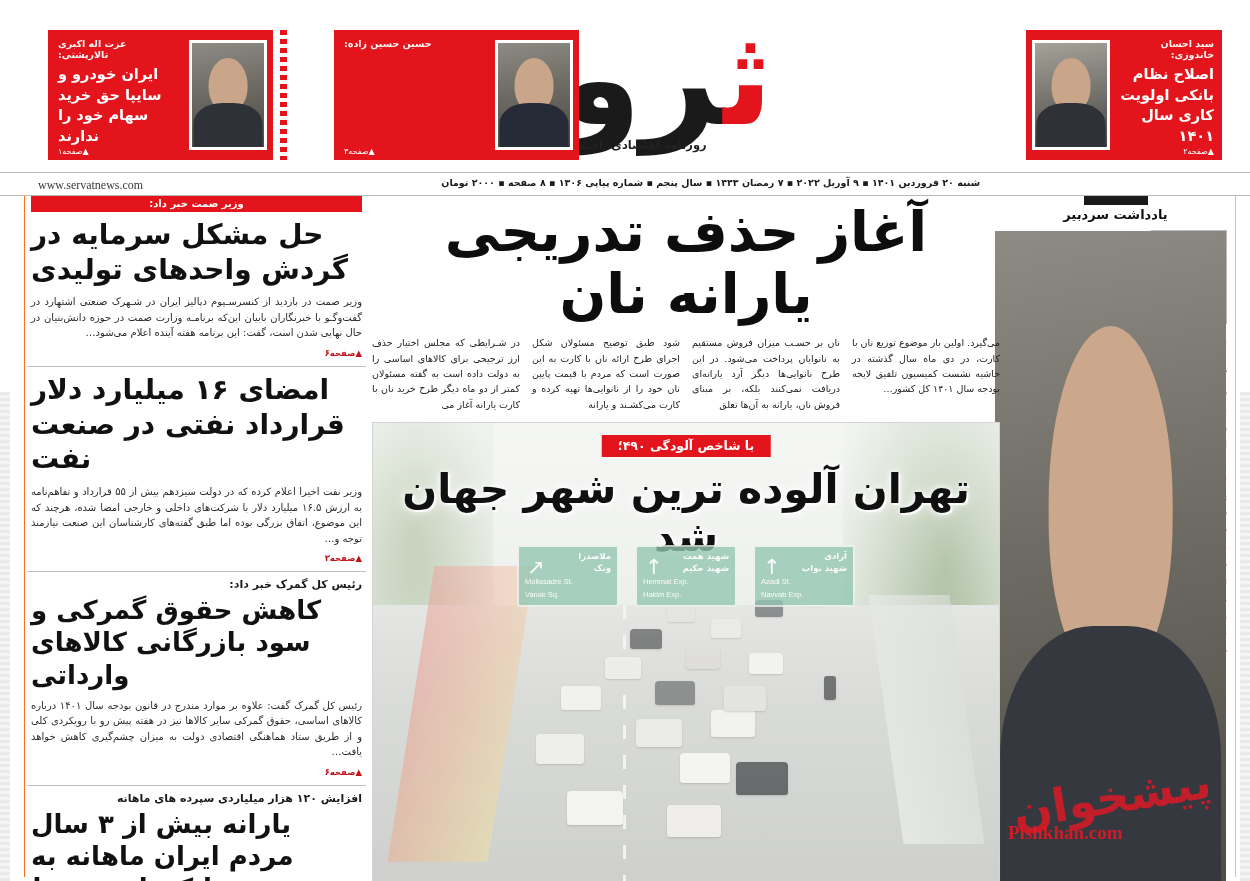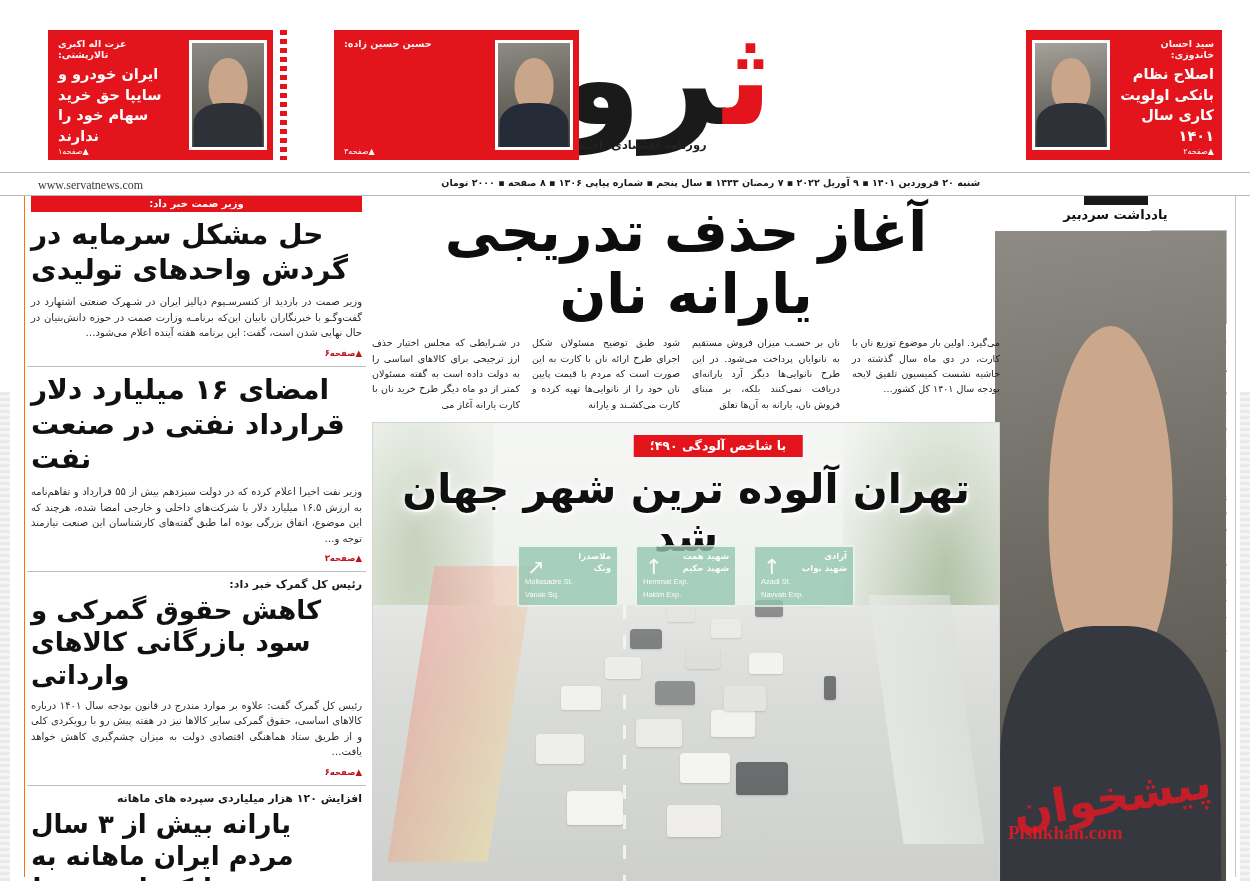--- a/index.html
+++ b/index.html
@@ -339,21 +339,20 @@
     position:absolute;
     left: 50%;
     transform: translateX(-50%);
     top: 12px;
     background: #e3141b;
     color:#fff;
     font-size: 12.5px;
     font-weight: bold;
     padding: 3px 16px 4px;
     white-space: nowrap;
-    margin-left: 32px;
   }
   .photo-head {
     position:absolute;
     left: 0; right: 0;
     top: 42px;
     text-align:center;
     font-size: 41px;
     font-weight: bold;
     color: #101010;
     letter-spacing: -1.5px;

